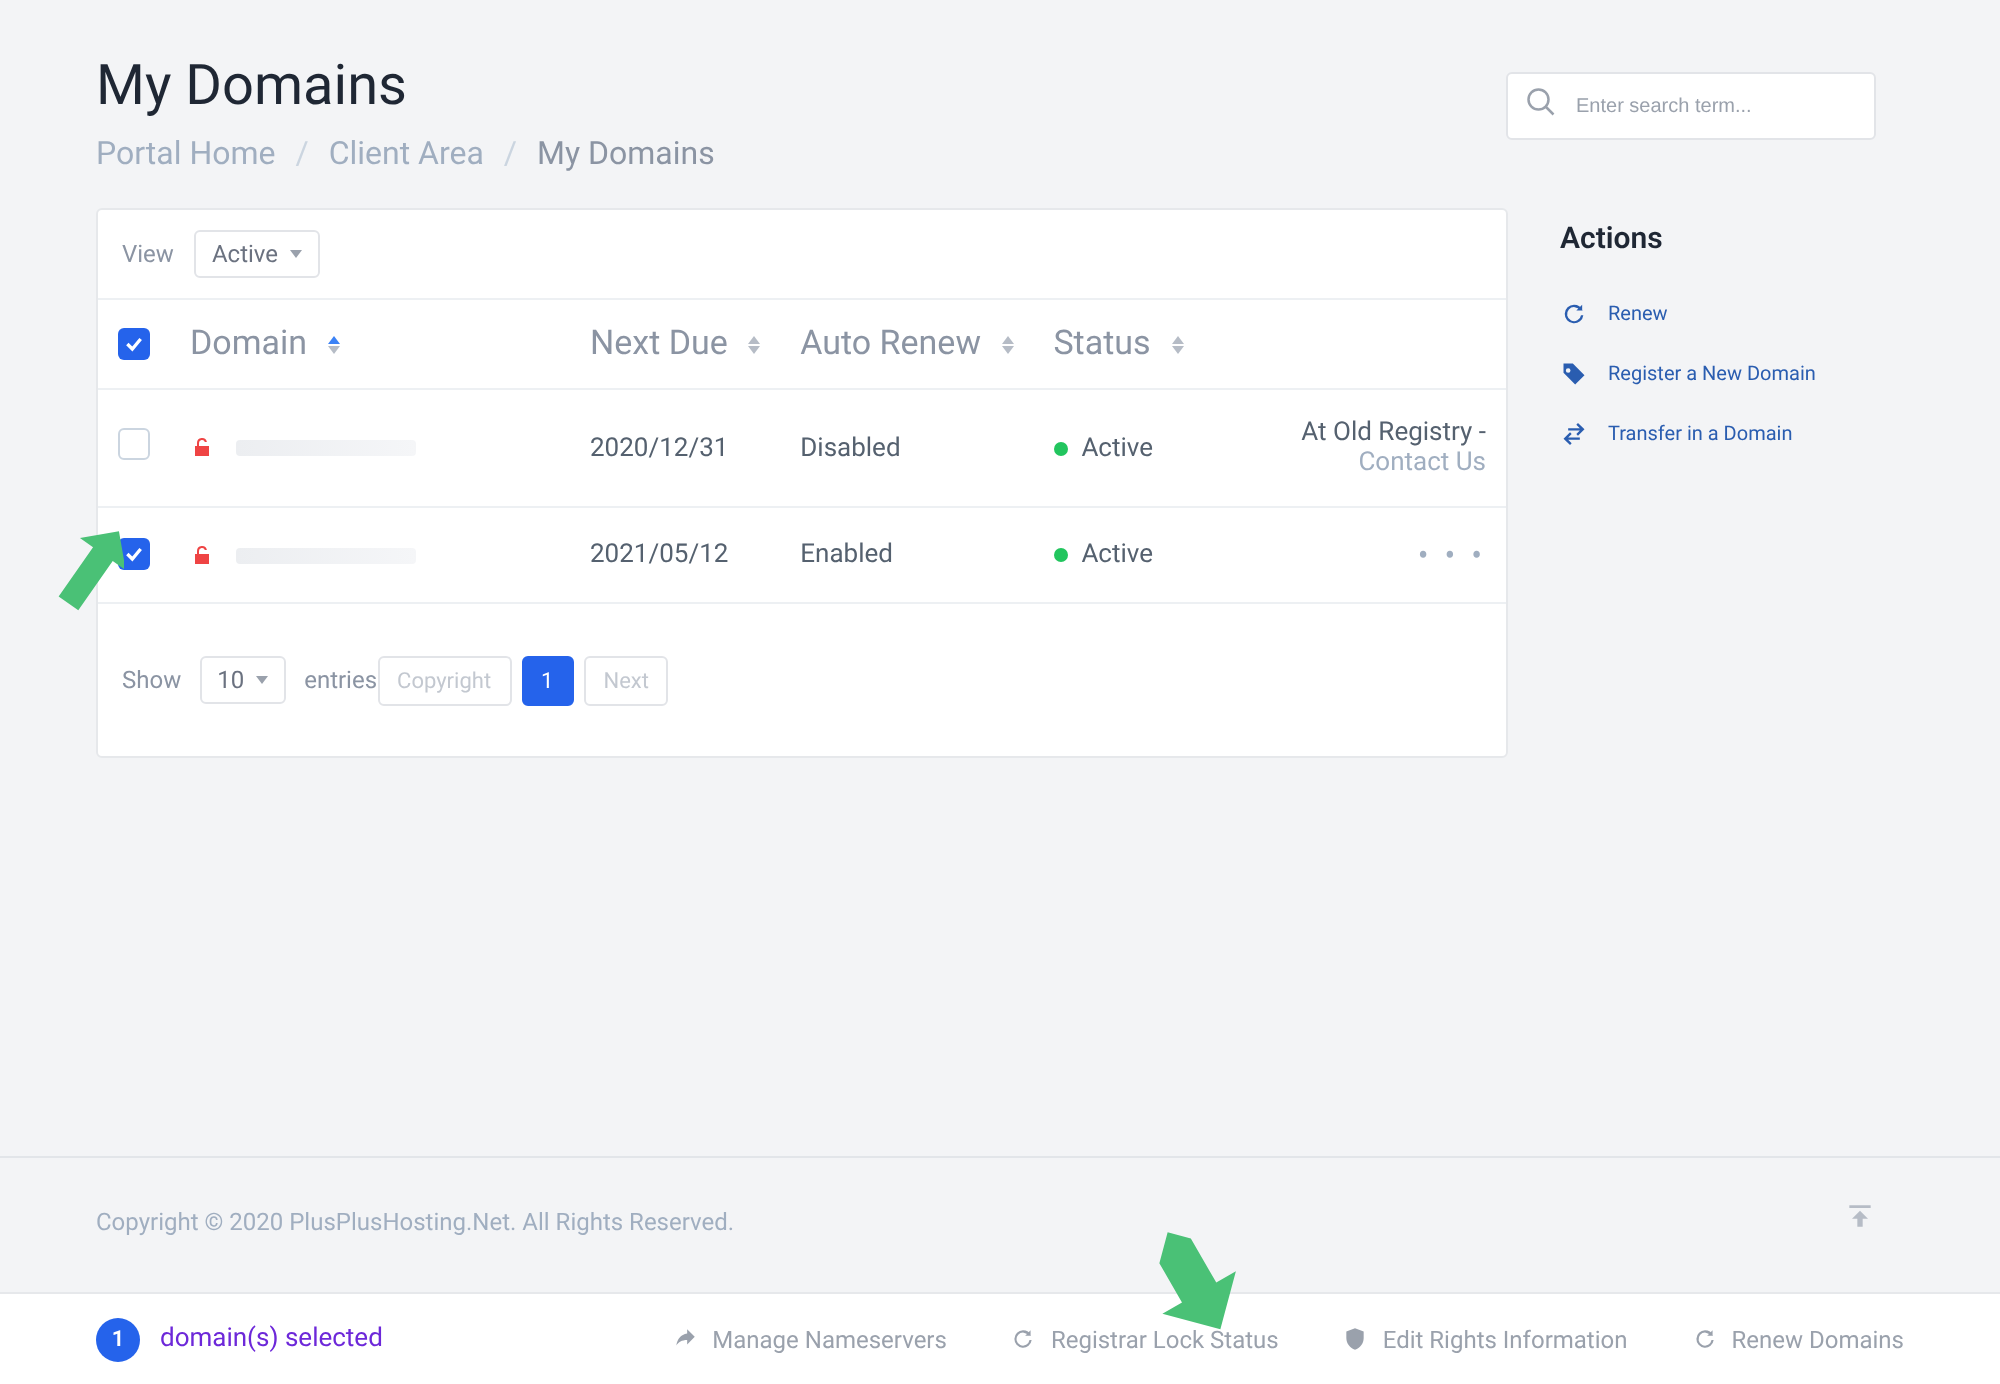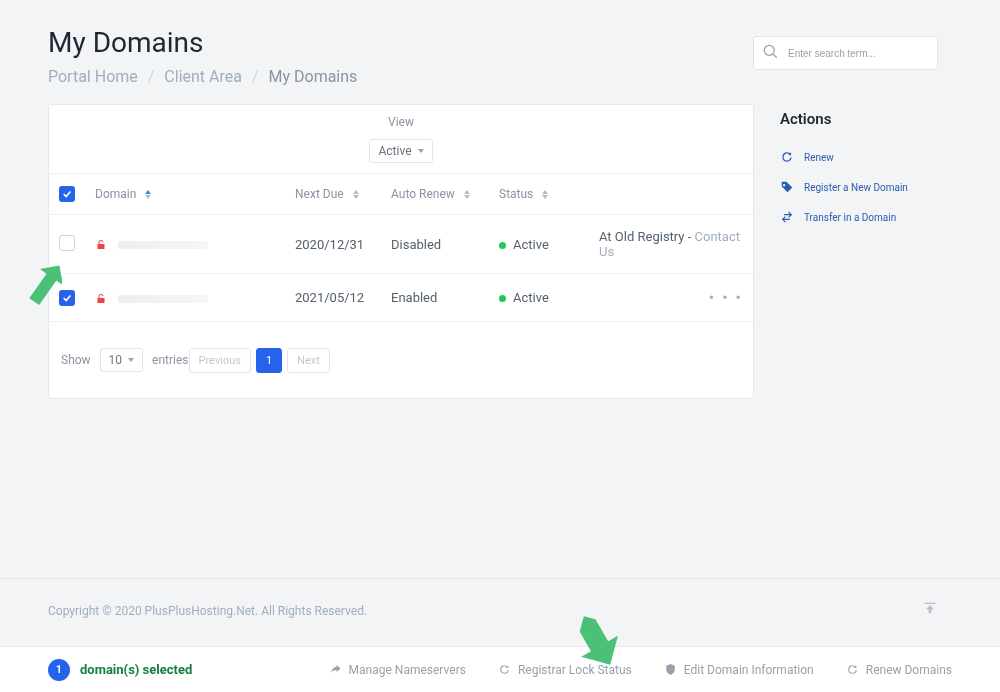--- a/index.html
+++ b/index.html
@@ -54,39 +54,39 @@
 
   .panel {
     background: #fff;
     border: 1px solid #e6e8eb;
     border-radius: 3px;
   }
   .panel-top {
     padding: 10px 12px;
     border-bottom: 1px solid #edf0f3;
     display: flex; align-items: center; gap: 10px;
-    font-size: 12px; color: #8b94a3; flex-direction: column;
+    font-size: 12px; color: #8b94a3;
   }
   .dd {
     border: 1px solid #e2e4e8;
     border-radius: 3px;
     padding: 4px 8px;
     font-size: 12px;
     color: #6b7280;
     display: inline-flex; align-items: center; gap: 6px;
     background: #fff;
     cursor: pointer;
   }
   .chev { width: 0; height: 0; border-left: 3px solid transparent; border-right: 3px solid transparent; border-top: 4px solid #9aa1ac; display: inline-block; }
 
   table { width: 100%; border-collapse: collapse; }
   thead th {
     text-align: left;
     font-weight: 400;
-    font-size: 12px;
+    font-size: 17px;
     color: #8b94a3;
     padding: 12px 10px;
     border-bottom: 1px solid #edf0f3;
     white-space: nowrap;
   }
   tbody td {
     padding: 14px 10px;
     border-bottom: 1px solid #edf0f3;
     font-size: 13px;
     color: #55616f;
@@ -193,21 +193,21 @@
     display: flex; align-items: center;
     padding: 0 48px;
   }
   .sel-count-badge {
     width: 22px; height: 22px; border-radius: 50%;
     background: #2563eb; color: #fff;
     font-size: 11px; font-weight: 600;
     display: inline-flex; align-items: center; justify-content: center;
     margin-right: 10px;
   }
-  .sel-text { font-size: 13px; color: #15803d; font-weight: bold; }
+  .sel-text { font-size: 13px; color: #6d28d9; }
   .bar-actions { margin-left: auto; display: flex; gap: 32px; }
   .bar-action {
     display: inline-flex; align-items: center; gap: 7px;
     font-size: 12px; color: #9aa1ac; cursor: pointer;
   }
   .bar-action svg { width: 13px; height: 13px; }
 
   
   .arrow {
     position: absolute;
@@ -298,21 +298,21 @@
                       <path fill="#ef4444" d="M7 10V7a5 5 0 0 1 9.9-1h-2.05A3 3 0 0 0 9 7v3h10v10H5V10h2z"></path>
                     </svg>
                 </span>
                 <span class="domain-placeholder"></span>
               </td>
               <td>2020/12/31</td>
               <td>Disabled</td>
               <td>
                 <span class="status-dot"></span><span>Active</span>
               </td>
-              <td class="registry-note" style="">
+              <td class="registry-note" style="text-align:right;">
                 <span>At Old Registry - </span><span class="contact">Contact Us</span>
               </td>
             </tr>
             <tr>
               <td class="col-check">
                 <span class="chk">
                   <svg viewBox="0 0 12 12">
                       <path d="M2 6 L5 9 L10 3" fill="none" stroke-width="2"></path>
                     </svg>
                 </span>
@@ -338,21 +338,21 @@
         <div class="panel-foot">
           <div>
             <span>Show</span>
             <span class="dd" style="margin:16px 6px;">
               <span>10</span>
               <span class="chev"></span>
             </span>
             <span>entries</span>
           </div>
           <div class="pager">
-            <span class="pg-btn">Previous</span>
+            <span class="pg-btn">Copyright</span>
             <span class="pg-btn active">1</span>
             <span class="pg-btn">Next</span>
           </div>
         </div>
       </div>
     </div>
 
     <div class="side-col">
       <div class="side-title">Actions</div>
       <div class="action-link">
@@ -407,21 +407,21 @@
     <span class="bar-action">
       <svg viewBox="0 0 24 24">
           <path fill="#9aa1ac" d="M12 4a8 8 0 0 1 7.4 5h-2.2A6 6 0 1 0 18 13h2a8 8 0 1 1-8-9zm7 0v5h-5l5-5z"></path>
         </svg>
       <span>Registrar Lock Status</span>
     </span>
     <span class="bar-action">
       <svg viewBox="0 0 24 24">
           <path fill="#9aa1ac" d="M12 2l8 3v6c0 5-3.4 9.3-8 11-4.6-1.7-8-6-8-11V5l8-3z"></path>
         </svg>
-      <span>Edit Domain Information</span>
+      <span>Edit Rights Information</span>
     </span>
     <span class="bar-action">
       <svg viewBox="0 0 24 24">
           <path fill="#9aa1ac" d="M12 4a8 8 0 0 1 7.4 5h-2.2A6 6 0 1 0 18 13h2a8 8 0 1 1-8-9zm7 0v5h-5l5-5z"></path>
         </svg>
       <span>Renew Domains</span>
     </span>
   </div>
 </div>
 

